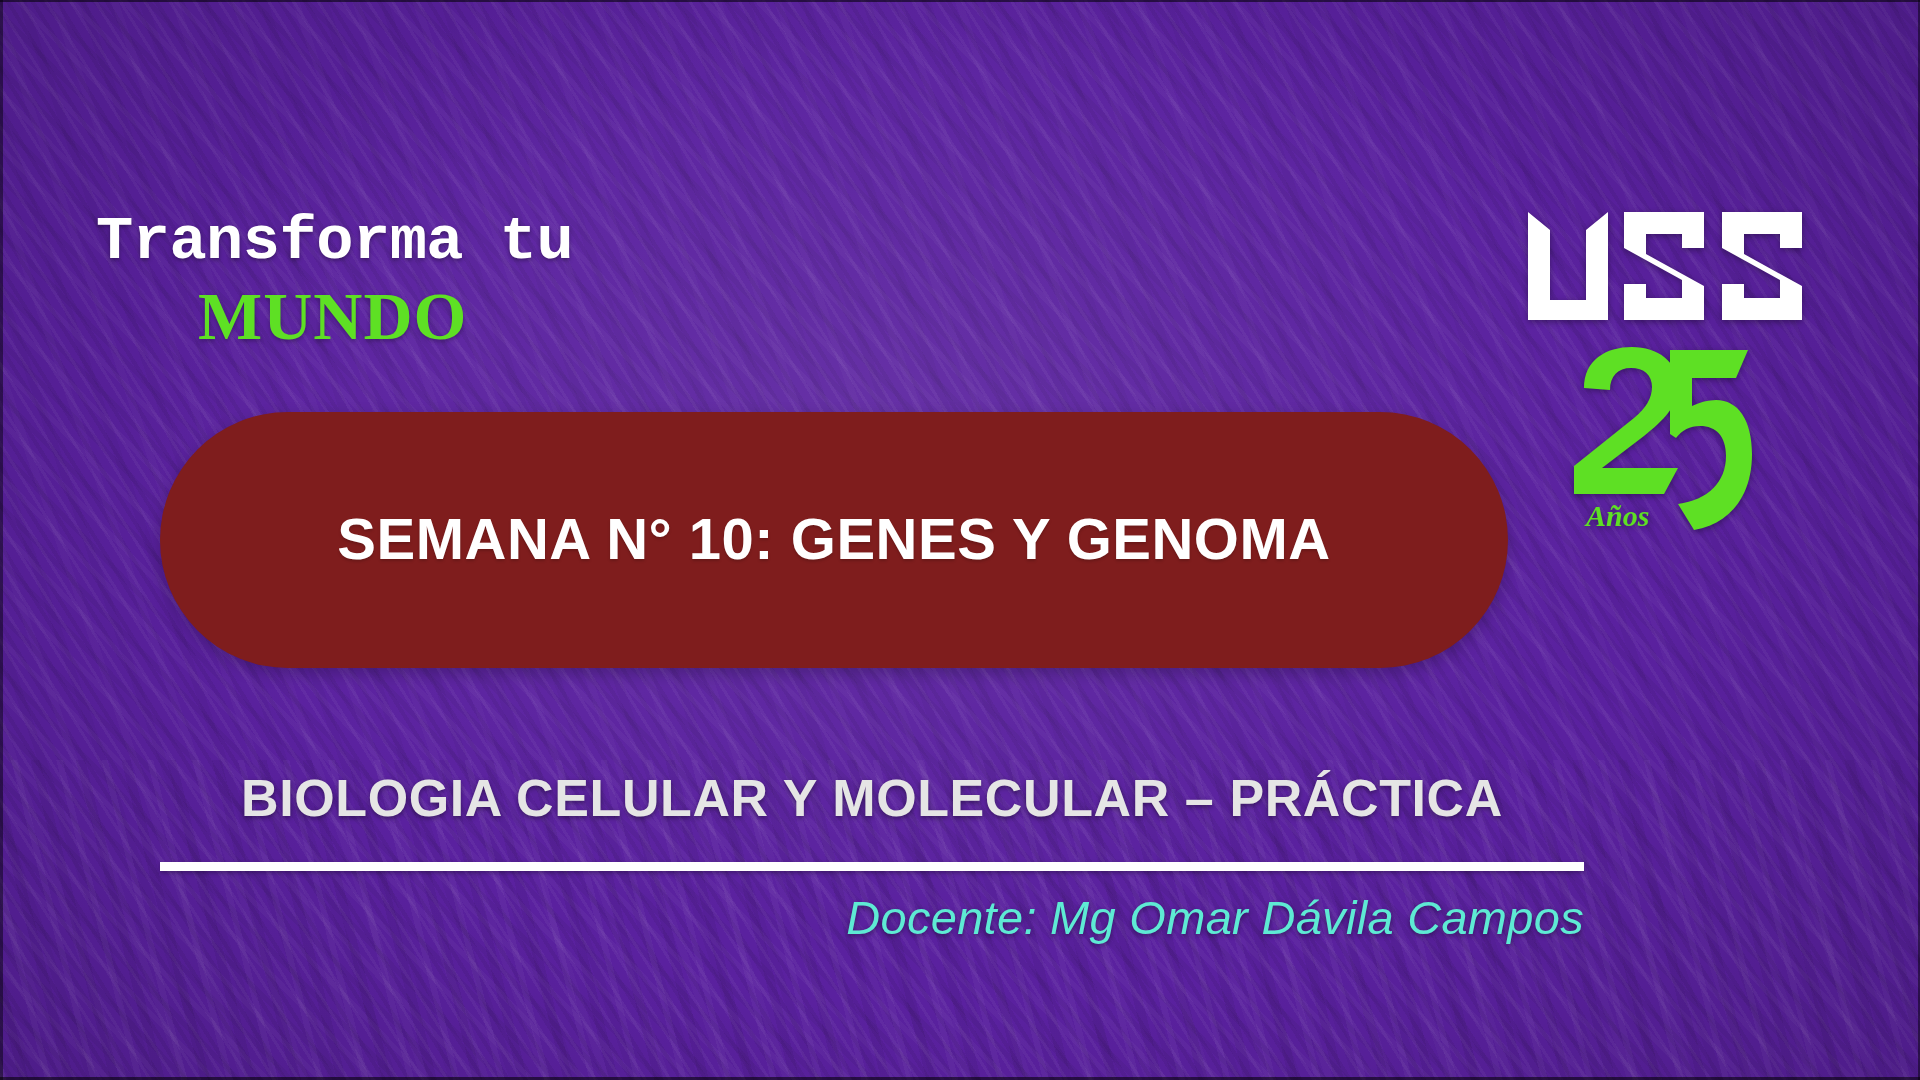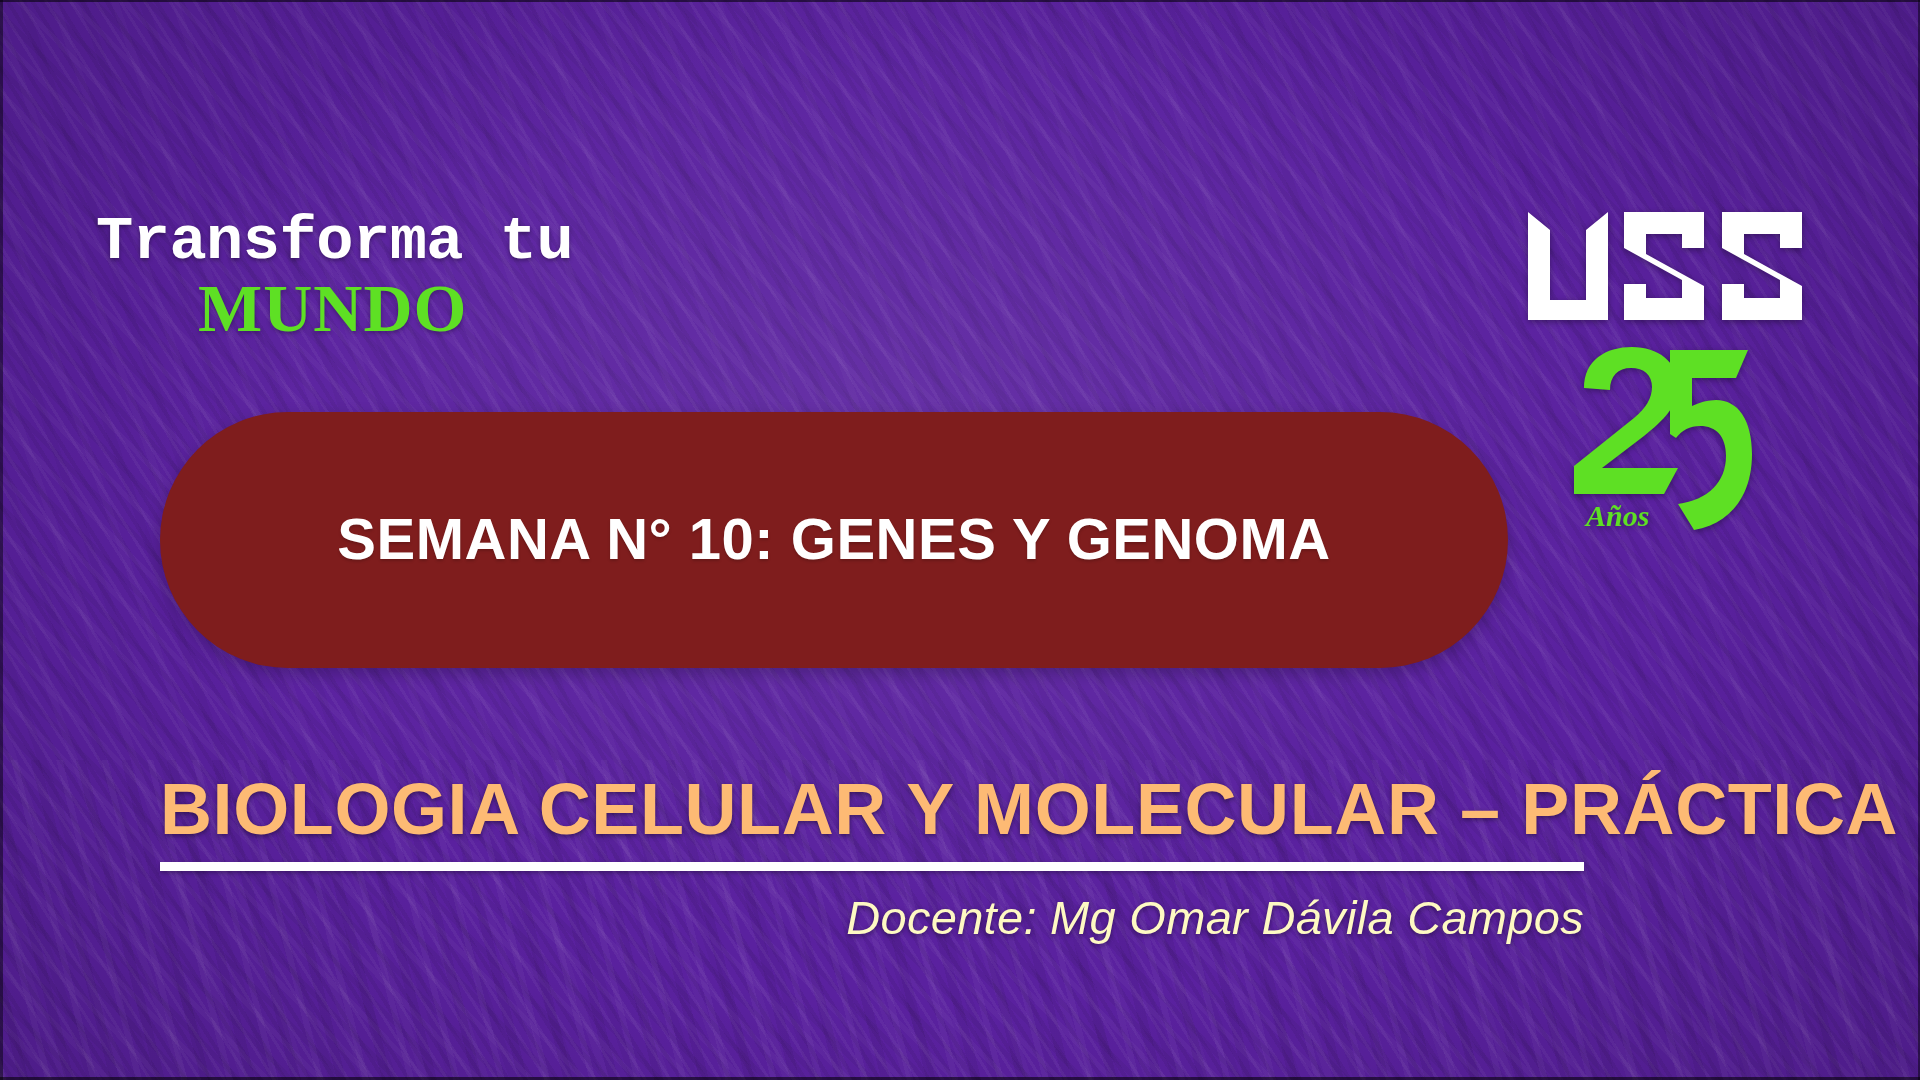--- a/index.html
+++ b/index.html
@@ -114,21 +114,21 @@
     text-shadow:0 2px 4px rgba(0,0,0,.35);
     display:block;
   }
   .tagline-2 {
     font-family:"Liberation Serif", serif;
     font-weight:bold;
     font-size:68px;
     color:#5ee024;
     letter-spacing:1px;
     display:block;
-    margin-top:2px;
+    margin-top:10px;
     margin-left:102px;
     text-shadow:0 2px 4px rgba(0,0,0,.3);
   }
 
   
   .uss-logo {
     position:absolute;
     right:112px; top:208px;
     width:284px; height:116px;
     z-index:6;
@@ -174,22 +174,22 @@
   .course {
     position:absolute;
     left:160px; top:768px;
     width:1424px;
     z-index:6;
     text-align:center;
   }
   .course-label {
     font-family:"Liberation Sans Narrow","Liberation Sans", sans-serif;
     font-weight:bold;
-    font-size:72px;
-    color:#fdba74;
+    font-size:52px;
+    color:#e5e5e5;
     letter-spacing:0.6px;
     white-space:nowrap;
     text-shadow:0 2px 5px rgba(0,0,0,.4);
   }
   .rule {
     position:absolute;
     left:160px; top:862px;
     width:1424px; height:9px;
     background:#ffffff;
     z-index:6;
@@ -201,21 +201,21 @@
     position:absolute;
     left:160px; top:890px;
     width:1424px;
     text-align:right;
     z-index:6;
   }
   .teacher-label {
     font-family:"Liberation Sans Narrow","Liberation Sans", sans-serif;
     font-style:italic;
     font-size:47px;
-    color:#fef9c3;
+    color:#5eead4;
     letter-spacing:0.3px;
     white-space:nowrap;
     text-shadow:0 2px 5px rgba(0,0,0,.4);
   }
 </style>
 </head>
 <body>
 
 <div class="slide">
 

